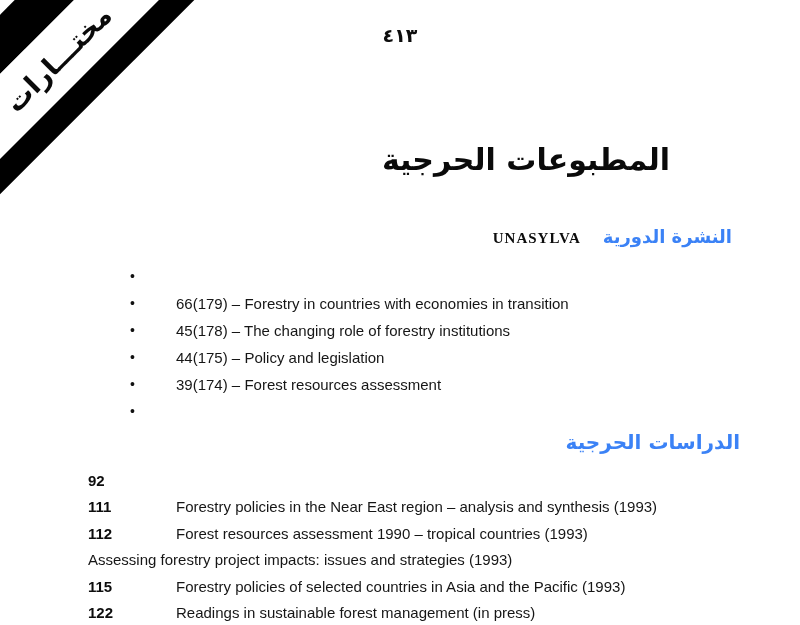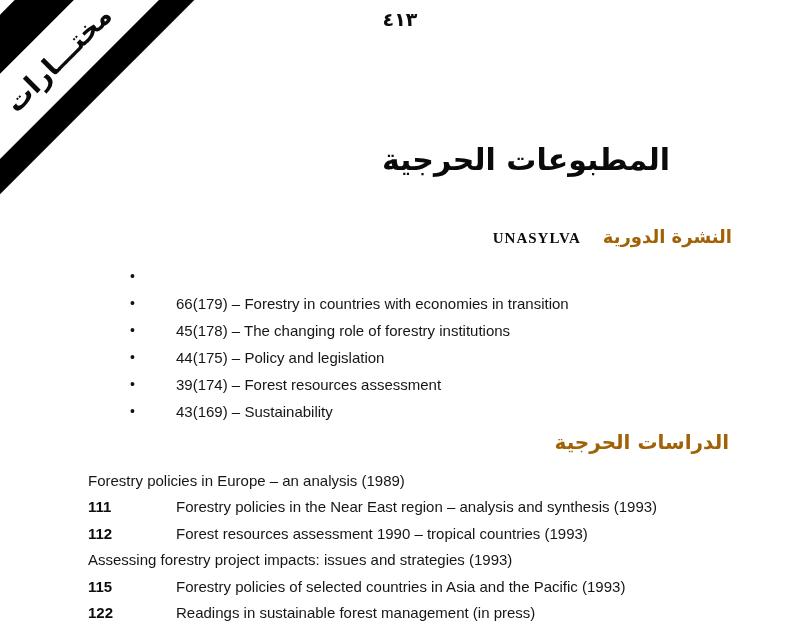--- a/index.html
+++ b/index.html
@@ -34,21 +34,21 @@
     font-weight: 700;
     font-size: 27px;
     color: #0a0a0a;
     white-space: nowrap;
   }
   .stripe-outer { height: 25px; background: #000; }
 
   
   .page-number {
     position: absolute;
-    top: 8px; left: 0; width: 100%;
+    top: 24px; left: 0; width: 100%;
     text-align: center;
     font-family: "DejaVu Sans", sans-serif;
     font-weight: 700;
     font-size: 19px;
     color: #0d0d0d;
   }
 
   
   .doc-title {
     position: absolute;
@@ -72,26 +72,26 @@
     font-family: "Liberation Serif", serif;
     font-weight: 700;
     font-size: 15px;
     letter-spacing: 1px;
     color: #0d0d0d;
   }
   .heading-arabic {
     font-family: "DejaVu Sans", sans-serif;
     font-weight: 700;
     font-size: 18px;
-    color: #a16207;
+    color: #3b82f6;
     direction: rtl;
   }
   .papers-heading {
     position: absolute;
-    top: 430px; right: 71px;
+    top: 430px; right: 60px;
   }
   .papers-heading .heading-arabic { font-size: 20px; }
 
   
   .bullet-list {
     position: absolute;
     left: 130px; top: 263px;
     margin: 0; padding: 0;
     list-style: none;
   }
@@ -163,31 +163,30 @@
     <li class="bullet-item">
       <span class="bullet">•</span>
       <span class="item-text">44(175) – Policy and legislation</span>
     </li>
     <li class="bullet-item">
       <span class="bullet">•</span>
       <span class="item-text">39(174) – Forest resources assessment</span>
     </li>
     <li class="bullet-item">
       <span class="bullet">•</span>
-      <span class="item-text">43(169) – Sustainability</span>
     </li>
   </ul>
 
   <div class="papers-heading">
     <span class="heading-arabic">الدراسات الحرجية</span>
   </div>
 
   <div class="numbered-list">
     <div class="paper-row">
-      <span class="paper-title">Forestry policies in Europe – an analysis (1989)</span>
+      <span class="paper-number">92</span>
     </div>
     <div class="paper-row">
       <span class="paper-number">111</span>
       <span class="paper-title">Forestry policies in the Near East region – analysis and synthesis (1993)</span>
     </div>
     <div class="paper-row">
       <span class="paper-number">112</span>
       <span class="paper-title">Forest resources assessment 1990 – tropical countries (1993)</span>
     </div>
     <div class="paper-row">

